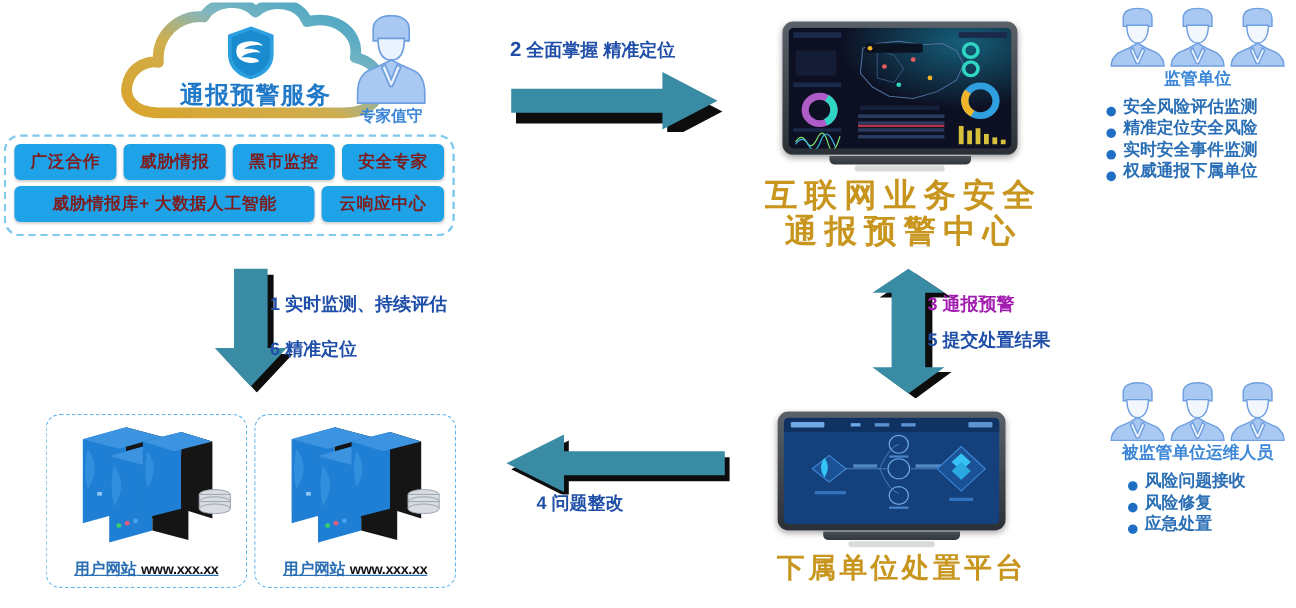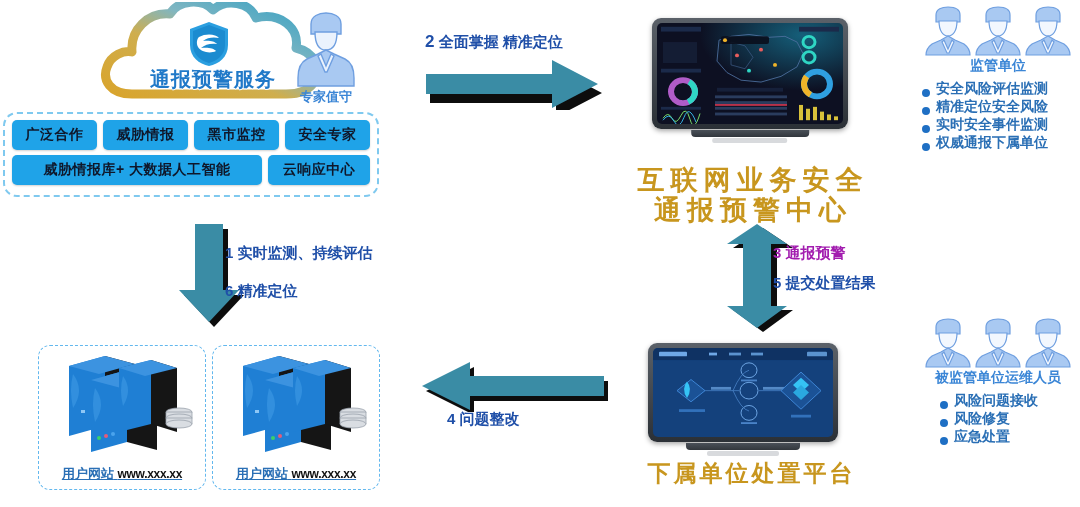--- a/index.html
+++ b/index.html
@@ -18,21 +18,21 @@
   
   #expert-group{left:291px;top:12px;width:70px;height:100px;}
   #expert-label{position:absolute;left:-6px;top:76px;width:82px;text-align:center;
       font-size:13px;color:#3b86d6;font-weight:bold;}
 
   
   #capability-panel{left:3px;top:112px;width:376px;height:85px;
       border:2px dashed #7fc9ef;border-radius:14px;box-sizing:border-box;
       padding:6px 7px;background:#fff;}
   .tag-row{display:flex;gap:6px;margin-bottom:5px;}
-  .tag{background:#1fa3e8;color:#0f172a;border-radius:5px;font-size:14px;
+  .tag{background:#1fa3e8;color:#7f1d1d;border-radius:5px;font-size:14px;
       font-weight:bold;letter-spacing:0.5px;display:flex;align-items:center;
       justify-content:center;height:30px;box-shadow:0 1px 2px rgba(0,0,0,.18);
       white-space:nowrap;}
   .t1{flex:0 0 85px;} .t2{flex:0 0 85px;} .t3{flex:0 0 85px;} .t4{flex:1 1 auto;}
   .t5{flex:0 0 250px;} .t6{flex:1 1 auto;}
 
   
   .arrow-svg{position:absolute;left:0;top:0;}
   #arrow2-group{left:418px;top:32px;width:190px;height:78px;}
   #arrow2-label{position:absolute;left:7px;top:0px;white-space:nowrap;
@@ -63,21 +63,21 @@
       box-sizing:border-box;box-shadow:0 2px 5px rgba(0,0,0,.35);}
   .mon-screen{width:100%;height:100%;border-radius:5px;overflow:hidden;
       position:relative;}
   .mon-stand{position:absolute;bottom:0;left:50%;transform:translateX(-50%);
       width:60%;height:13px;}
   .mon-stand:before{content:"";position:absolute;left:0;right:0;top:0;height:7px;
       background:linear-gradient(#4a5058,#32373d);border-radius:0 0 4px 4px;}
   .mon-stand:after{content:"";position:absolute;left:18%;right:18%;bottom:0;
       height:5px;background:#d8dadd;border-radius:2px;}
 
-  #title-top{left:600px;top:165px;width:300px;text-align:center;
+  #title-top{left:600px;top:148px;width:300px;text-align:center;
       font-size:27px;font-weight:bold;color:#c8961e;line-height:30px;
       letter-spacing:6px;text-indent:6px;}
   #title-bottom{left:610px;top:458px;width:280px;text-align:center;
       font-size:23px;font-weight:bold;color:#c8961e;letter-spacing:3px;
       text-indent:3px;}
 
   
   #people-top{left:918px;top:6px;width:160px;}
   #people-bottom{left:918px;top:318px;width:160px;}
   .people-row{display:flex;justify-content:center;gap:2px;}

